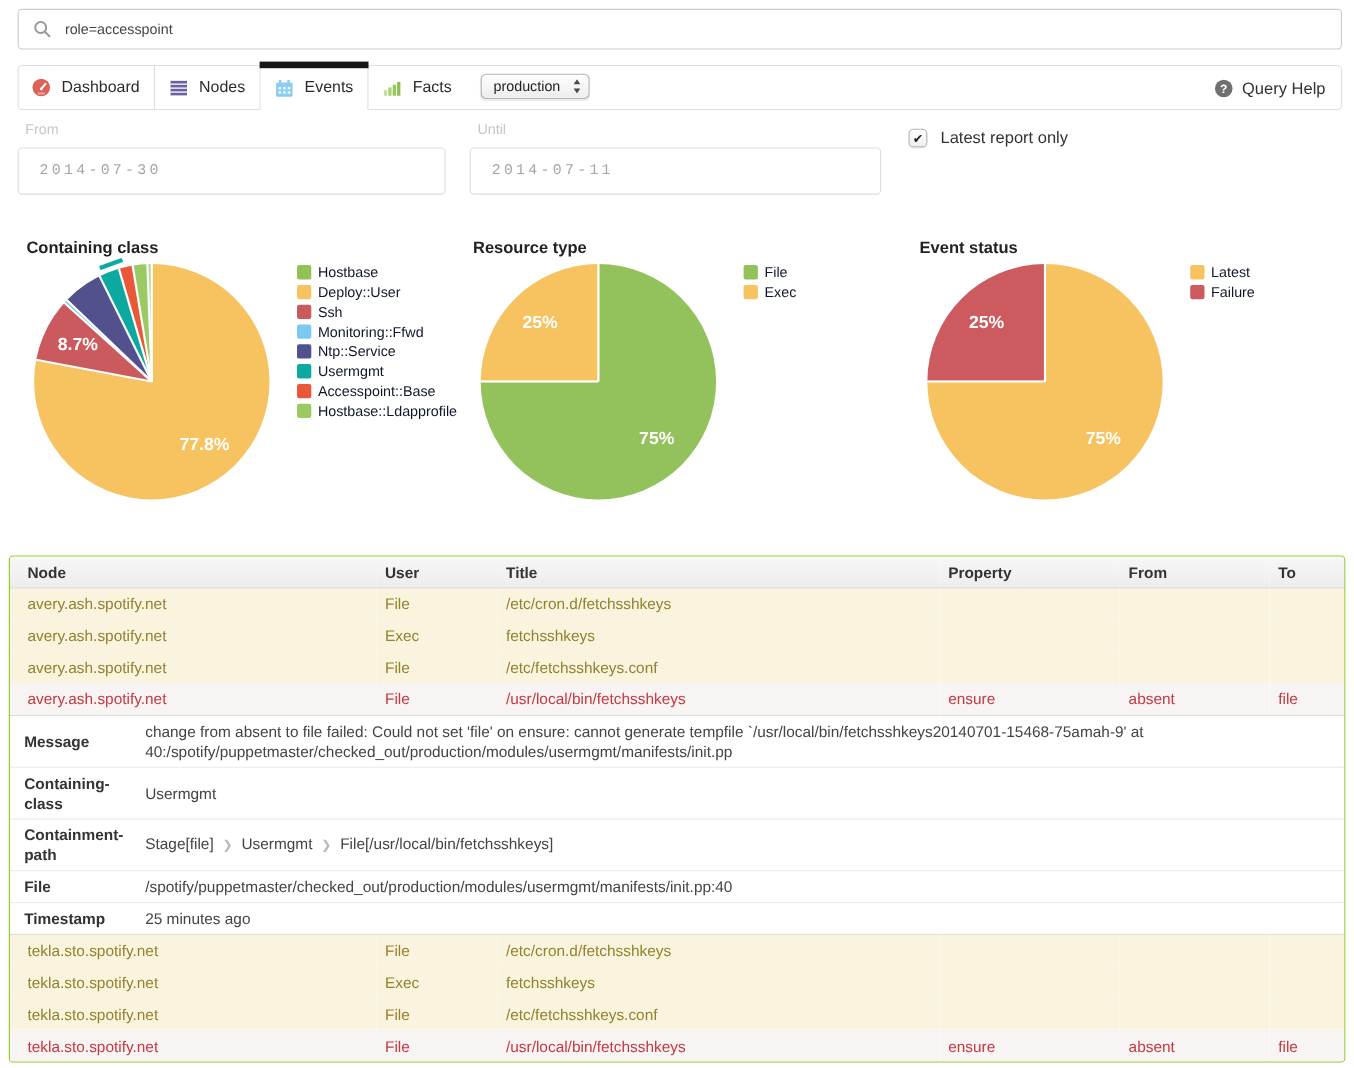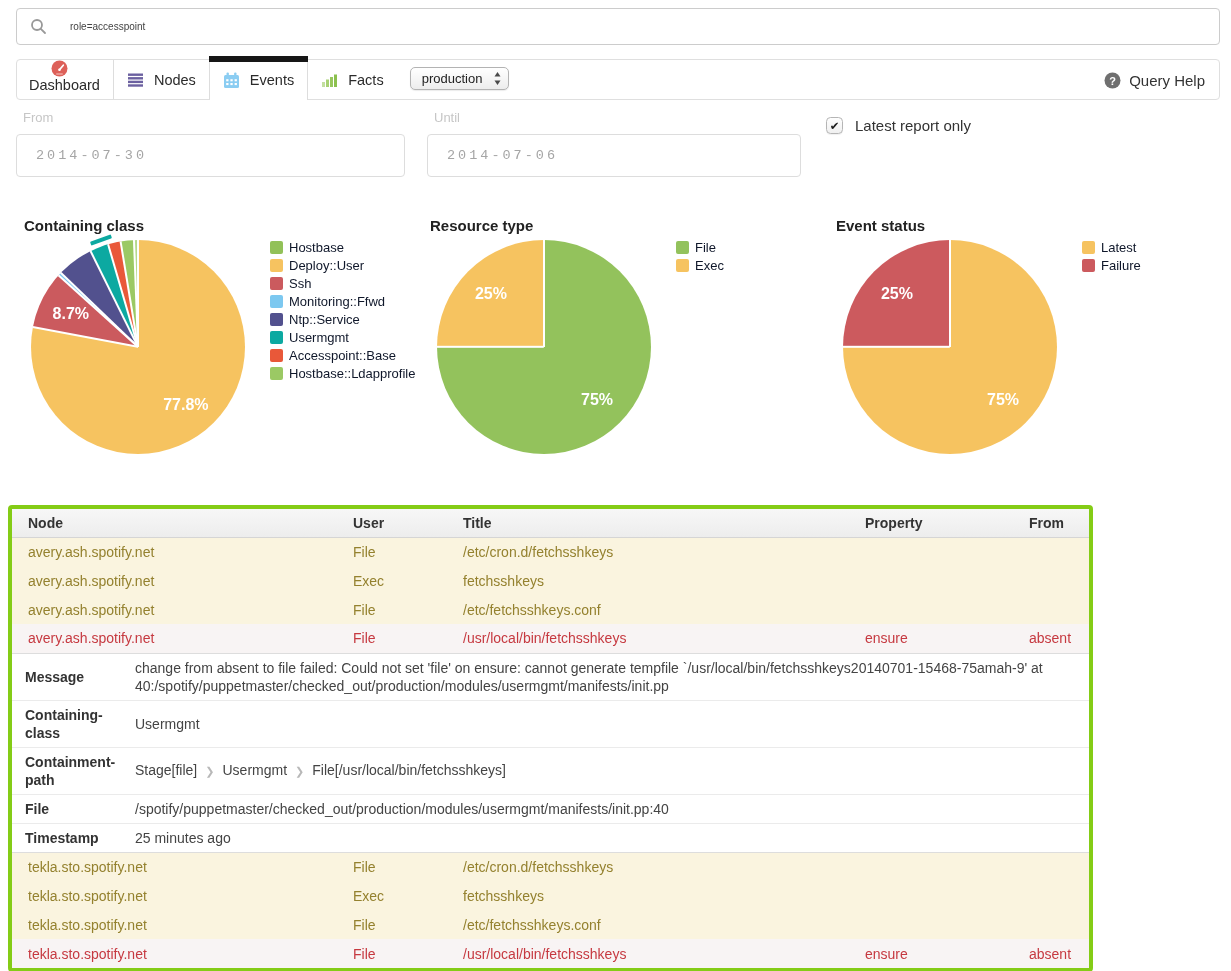--- a/index.html
+++ b/index.html
@@ -1,26 +1,26 @@
 <!DOCTYPE html>
 <html><head>
 <meta charset="utf-8">
 <style>
 * { margin:0; padding:0; box-sizing:border-box; }
 body { width:1231px; height:971px; background:#fff; font-family:"Liberation Sans",sans-serif; color:#333; overflow:hidden; }
 .page { position:relative; width:1231px; height:971px; }
 
 
 .searchbar { position:absolute; left:16px; top:8px; width:1204px; height:37px; border:1px solid #ccc; border-radius:4px; display:flex; align-items:center; padding-left:13px; }
-.searchbar .stext { margin-left:23px; font-size:10px; color:#444; }
+.searchbar .stext { margin-left:12px; font-size:13px; color:#444; }
 
 
 .navbar { position:absolute; left:16px; top:59px; width:1204px; height:41px; border:1px solid #dfdfdf; border-radius:4px; display:flex; align-items:flex-start; }
 .tab { position:relative; height:39px; display:flex; align-items:center; padding:0 13px; border-right:1px solid #ddd; font-size:14.5px; color:#2b2b2b; cursor:pointer; }
-.tab:first-child { padding-left:12px; border-radius:4px 0 0 4px;flex-direction:column; }
+.tab:first-child { padding-left:12px; border-radius:4px 0 0 4px; }
 .tab.last { border-right:none; }
 .tab .ticon { margin-right:10px; display:flex; }
 .tab.active { background:#fff; height:40px; margin-bottom:-1px; }
 .tab.active::before { content:''; position:absolute; left:-1px; right:-1px; top:-4px; height:6px; background:#161616; }
 .env-select { margin-left:13px; margin-top:7px; height:23px; border:1px solid #b3b3b3; border-radius:5px; background:linear-gradient(#fff,#ededed); display:flex; align-items:center; padding:0 7px 0 11px; font-size:13px; color:#222; box-shadow:0 1px 1px rgba(0,0,0,.08); }
 .env-select .sel-label { margin-right:12px; }
 .query-help { margin-left:auto; display:flex; align-items:center; height:40px; padding-right:14px; font-size:15px; color:#333; }
 .query-help .qtext { margin-left:8px; }
 
 
@@ -41,21 +41,21 @@
 .pie { position:absolute; left:7px; top:23px; width:214px; height:214px; border-radius:50%; }
 .plabel { position:absolute; font-size:16px; font-weight:bold; color:#fff; transform:translate(-50%,-50%); z-index:2; }
 .psep { position:absolute; left:106.2px; top:0; width:1.6px; height:107px; background:#fff; transform-origin:0.8px 107px; }
 .legend { position:absolute; left:246px; top:24px; }
 .litem { display:flex; align-items:center; margin-bottom:5px; height:13px; }
 .lsq { width:13px; height:13px; border-radius:2px; margin-right:6px; flex:none; }
 .litem span.ltext { font-size:13px; color:#0f172a; white-space:nowrap; }
 .tick { position:absolute; width:22px; height:4px; border-radius:1px; }
 
 
-.events-wrap { position:absolute; left:8px; top:505px; width:1085px; border:4px solid #84cc16; border-radius:4px; overflow:hidden; background:#fff; }
+.events-wrap { position:absolute; left:8px; top:505px; width:1215px; border:1px solid #84cc16; border-radius:4px; overflow:hidden; background:#fff; }
 table.ev { width:100%; border-collapse:collapse; table-layout:fixed; font-size:14px; }
 table.ev th { height:28px; text-align:left; font-weight:bold; color:#333; background:linear-gradient(#f7f7f7,#ededed); border-bottom:1px solid #d5d5d5; padding:0 0 0 8px; }
 table.ev th.c0 { padding-left:16px; }
 table.ev td { height:29px; padding:0 0 0 8px; white-space:nowrap; overflow:hidden;margin-top:47px; }
 table.ev td.c0 { padding-left:16px; }
 tr.row-skipped { background:#faf4df; color:#94812e; }
 tr.row-failure { background:#f8f4f4; color:#c63940; }
 tr.detail-tr td { padding:0; height:auto; white-space:normal; border-top:1px solid #ddd; border-bottom:1px solid #ddd; background:#fff; }
 .detail-row { display:flex; align-items:center; line-height:18px; }
 .detail-row + .detail-row { border-top:1px solid #ebebeb; }
@@ -149,21 +149,21 @@
   <div class="filters">
     <div class="field field-from">
       <label class="flabel">From</label>
       <div class="finput">
           <span>2014-07-30</span>
         </div>
     </div>
     <div class="field field-until">
       <label class="flabel">Until</label>
       <div class="finput">
-          <span>2014-07-06</span>
+          <span>2014-07-11</span>
         </div>
     </div>
     <div class="latest">
       <span class="checkbox">✔</span>
       <span class="llabel">Latest report only</span>
     </div>
   </div>
 
   <div class="charts">
     <div class="chart" id="chart0" style="left:24px">

